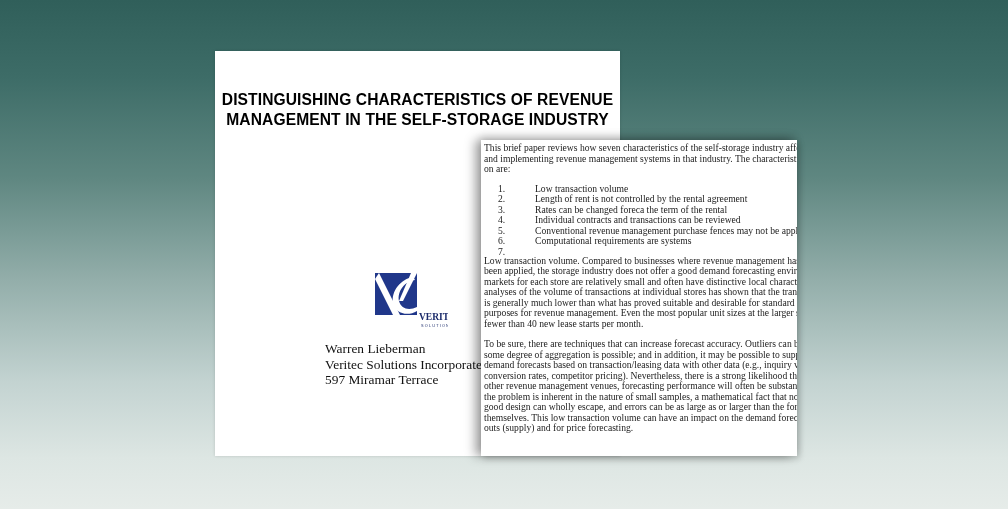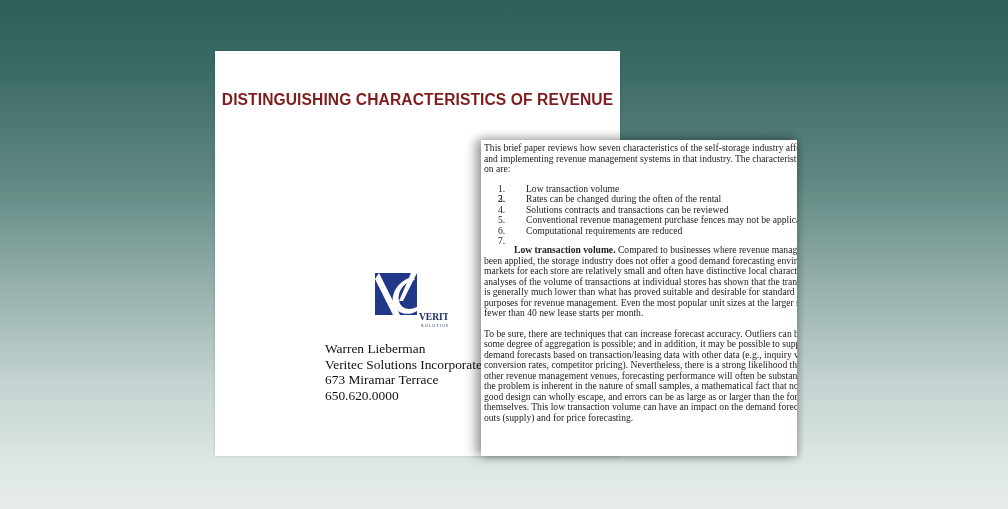--- a/index.html
+++ b/index.html
@@ -8,21 +8,21 @@
     background: linear-gradient(180deg, #305f5a 0%, #3d6c67 15%, #5f8781 35%, #93aeaa 55%, #c3d3d1 75%, #dde6e3 90%, #e6ece9 100%);
     font-family: "Liberation Serif", serif;
   }
   .page1 {
     position:absolute; left:215px; top:51px; width:405px; height:405px;
     background:#fff; box-shadow: 0 0 3px rgba(0,0,0,0.15);
   }
   .title {
     position:absolute; left:0; top:39px; width:405px; text-align:center;
     font-family:"Liberation Sans", sans-serif; font-weight:bold; font-size:15.6px; line-height:20px;
-    color:#7f1d1d; letter-spacing:0.1px;
+    color:#000000; letter-spacing:0.1px;
   }
   .logo {
     position:absolute; left:158px; top:220px; width:75px; height:60px;
   }
   .address {
     position:absolute; left:110px; top:290px; width:190px; text-align:left;
     font-size:13.4px; line-height:15.5px; color:#111; white-space:nowrap;
   }
   .page2 {
     position:absolute; left:481px; top:140px; width:316px; height:316px;
@@ -30,65 +30,65 @@
     box-shadow: -6px 0 10px rgba(0,0,0,0.35), 0 -4px 8px rgba(0,0,0,0.12), 3px 3px 6px rgba(0,0,0,0.15);
   }
   .p2content {
     position:absolute; left:3px; top:3px; width:360px;
     font-size:9.6px; line-height:10.5px; color:#222; white-space:nowrap;
   }
   .p2content p { margin:0; }
   .list { margin:9px 0 9px 0; padding:0; list-style:none; }
   .list li { padding-left:14px; position:relative; }
   .list li .num { position:absolute; left:14px; width:14px; }
-  .list li .txt { margin-left:28px; display:inline-block; }
+  .list li .txt { margin-left:37px; display:inline-block; }
   .para { margin-bottom:10px !important; }
-  .bold { font-weight:bold;margin-left:30px; }
+  .bold { font-weight:normal; }
 </style>
 </head>
 <body>
 
 <div class="page1">
   <div class="title">
     <div>DISTINGUISHING CHARACTERISTICS OF REVENUE</div>
+    <div>MANAGEMENT IN THE SELF-STORAGE INDUSTRY</div>
   </div>
 
   <div class="logo">
     <svg width="75" height="60" viewBox="0 0 75 60">
       <rect x="2" y="2" width="42" height="42" fill="#20378a"></rect>
       <path d="M2 8 L20 44 L27 44 L6 2 Z" fill="#ffffff"></path>
       <path d="M40 6 C28 8 18 20 20 32 C22 42 34 46 44 40 L44 36 C36 40 28 38 26 30 C24 20 32 10 42 9 Z" fill="#ffffff"></path>
       <path d="M38 2 L44 2 L30 30 L26 30 Z" fill="#ffffff"></path>
       <text x="46" y="49" font-family="Liberation Serif, serif" font-weight="bold" font-size="9.5" fill="#1a2a6a">VERITEC</text>
       <text x="48" y="56" font-family="Liberation Sans, sans-serif" font-size="3.8" fill="#1a2a6a" letter-spacing="1.2">SOLUTIONS</text>
     </svg>
   </div>
 
   <div class="address">
     <div>Warren Lieberman</div>
     <div>Veritec Solutions Incorporated</div>
-    <div>673 Miramar Terrace</div>
-    <div>650.620.0000</div>
+    <div>597 Miramar Terrace</div>
   </div>
 </div>
 
 <div class="page2">
   <div class="p2content">
     <p>
       <span>This brief paper reviews how seven characteristics of the self-storage industry affect de</span><br>
       <span>and implementing revenue management systems in that industry.  The characteristics w</span><br>
       <span>on are:</span>
     </p>
     <ul class="list">
       <li><span class="num">1.</span><span class="txt">Low transaction volume</span></li>
-      <li><span class="num">2.</span></li>
-      <li><span class="num">3.</span><span class="txt">Rates can be changed during the often of the rental</span></li>
-      <li><span class="num">4.</span><span class="txt">Solutions contracts and transactions can be reviewed</span></li>
+      <li><span class="num">2.</span><span class="txt">Length of rent is not controlled by the rental agreement</span></li>
+      <li><span class="num">3.</span><span class="txt">Rates can be changed foreca the term of the rental</span></li>
+      <li><span class="num">4.</span><span class="txt">Individual contracts and transactions can be reviewed</span></li>
       <li><span class="num">5.</span><span class="txt">Conventional revenue management purchase fences may not be applicable</span></li>
-      <li><span class="num">6.</span><span class="txt">Computational requirements are reduced</span></li>
+      <li><span class="num">6.</span><span class="txt">Computational requirements are systems</span></li>
       <li><span class="num">7.</span></li>
     </ul>
     <p class="para">
       <span class="bold">Low transaction volume.</span><span>  Compared to businesses where revenue management has ge</span><br>
       <span>been applied, the storage industry does not offer a good demand forecasting environme</span><br>
       <span>markets for each store are relatively small and often have distinctive local characteristic</span><br>
       <span>analyses of the volume of transactions at individual stores has shown that the transactio</span><br>
       <span>is generally much lower than what has proved suitable and desirable for standard foreca</span><br>
       <span>purposes for revenue management.  Even the most popular unit sizes at the larger stores</span><br>
       <span>fewer than 40 new lease starts per month.</span>

